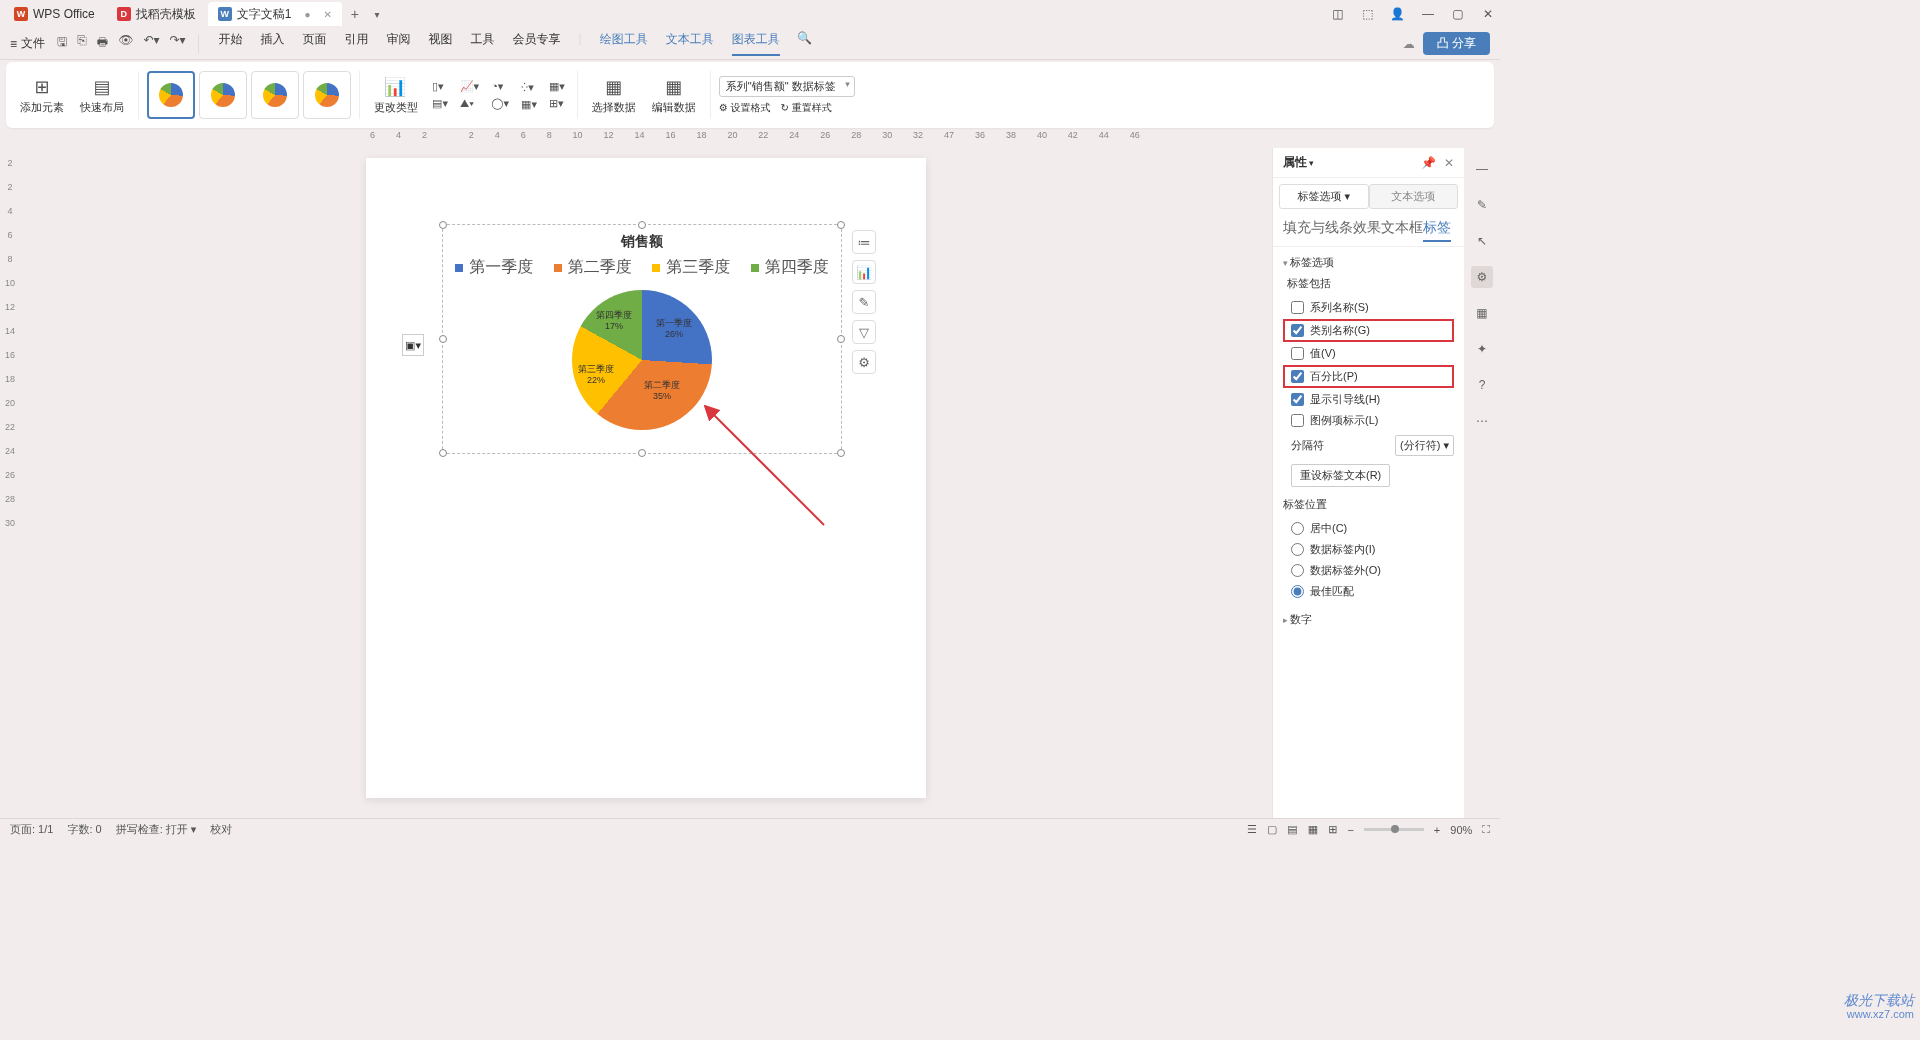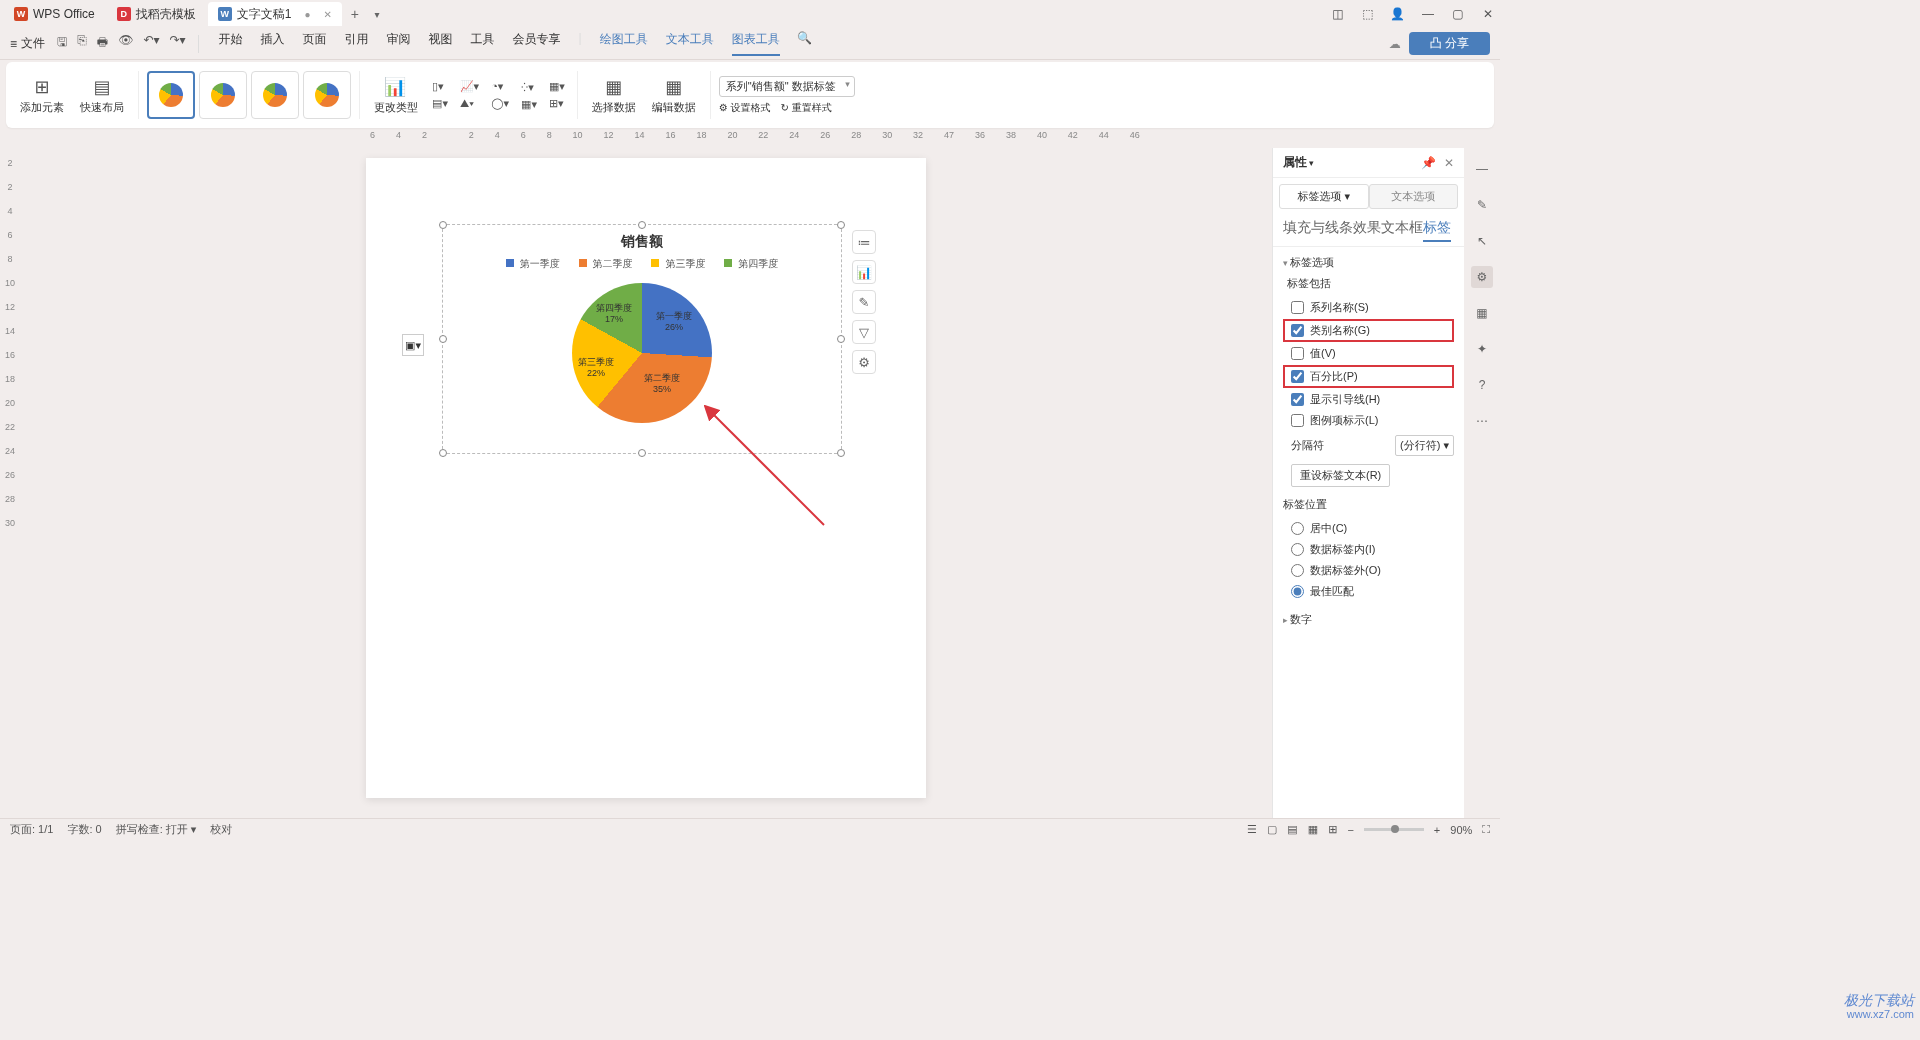--- a/index.html
+++ b/index.html
@@ -22,21 +22,21 @@
 
 .menubar { height: 32px; background: #f2edec; display: flex; align-items: center; padding: 0 10px; gap: 4px; border-bottom: 1px solid #e0d8d6; }
 .menu-file { display: flex; align-items: center; gap: 4px; }
 .menu-icons { display: flex; gap: 10px; margin-left: 8px; color: #555; }
 .menu-sep { width: 1px; height: 18px; background: #ddd; margin: 0 8px; }
 .menu-tabs { display: flex; gap: 18px; margin-left: 8px; }
 .menu-tabs span { color: #333; cursor: pointer; }
 .menu-tabs .blue { color: #4a7ebb; }
 .menu-tabs .active { color: #4a7ebb; border-bottom: 2px solid #4a7ebb; padding-bottom: 6px; }
 .menu-right { margin-left: auto; display: flex; gap: 8px; align-items: center; }
-.share-btn { background: #4a7ebb; color: #fff; padding: 3px 21px; border-radius: 4px; text-align: center; }
+.share-btn { background: #4a7ebb; color: #fff; padding: 3px 14px; border-radius: 4px; text-align: center; }
 
 
 .ribbon { height: 66px; background: #fff; border-radius: 6px; margin: 2px 6px; display: flex; align-items: center; padding: 4px 8px; gap: 4px; box-shadow: 0 1px 2px rgba(0,0,0,0.05); }
 .rib-group { display: flex; flex-direction: column; align-items: center; gap: 2px; padding: 0 6px; font-size: 11px; color: #333; }
 .rib-group .icon { font-size: 18px; color: #555; height: 22px; }
 .rib-sep { width: 1px; height: 48px; background: #eee; margin: 0 4px; }
 .style-gallery { display: flex; gap: 4px; }
 .style-item { width: 48px; height: 48px; border: 1px solid #ddd; border-radius: 4px; display: flex; align-items: center; justify-content: center; position: relative; }
 .style-item.sel { border: 2px solid #4a7ebb; }
 .mini-pie { width: 24px; height: 24px; border-radius: 50%; background: conic-gradient(#4472c4 0 26%, #ed7d31 26% 61%, #ffc000 61% 83%, #70ad47 83% 100%); }
@@ -57,21 +57,21 @@
 .page { width: 560px; height: 640px; background: #fff; box-shadow: 0 2px 8px rgba(0,0,0,0.1); position: relative; }
 
 
 .chart-box { position: absolute; left: 76px; top: 66px; width: 400px; height: 230px; border: 1px dashed #bbb; }
 .chart-box .handle { position: absolute; width: 8px; height: 8px; background: #fff; border: 1px solid #888; border-radius: 50%; }
 .h-tl { top: -4px; left: -4px; } .h-tr { top: -4px; right: -4px; }
 .h-bl { bottom: -4px; left: -4px; } .h-br { bottom: -4px; right: -4px; }
 .h-tm { top: -4px; left: 50%; margin-left: -4px; } .h-bm { bottom: -4px; left: 50%; margin-left: -4px; }
 .h-ml { top: 50%; left: -4px; margin-top: -4px; } .h-mr { top: 50%; right: -4px; margin-top: -4px; }
 .chart-title { text-align: center; font-size: 14px; font-weight: bold; padding-top: 8px; }
-.chart-legend { text-align: center; font-size: 10px; margin-top: 6px; color: #555; }
+.chart-legend { text-align: center; font-size: 16px; margin-top: 6px; color: #555; }
 .chart-legend span { margin: 0 4px; }
 .chart-legend .sq { display: inline-block; width: 8px; height: 8px; margin-right: 2px; }
 .pie-wrap { display: flex; justify-content: center; margin-top: 12px; }
 .pie { width: 140px; height: 140px; border-radius: 50%; background: conic-gradient(#4472c4 0deg 93.6deg, #ed7d31 93.6deg 219.6deg, #ffc000 219.6deg 298.8deg, #70ad47 298.8deg 360deg); position: relative; }
 .pie .lbl { position: absolute; font-size: 9px; text-align: center; color: #333; line-height: 1.2; }
 
 
 .float-btns { position: absolute; left: 486px; top: 72px; display: flex; flex-direction: column; gap: 6px; }
 .float-btns div { width: 24px; height: 24px; background: #fff; border: 1px solid #ddd; border-radius: 4px; display: flex; align-items: center; justify-content: center; color: #666; font-size: 13px; }
 

